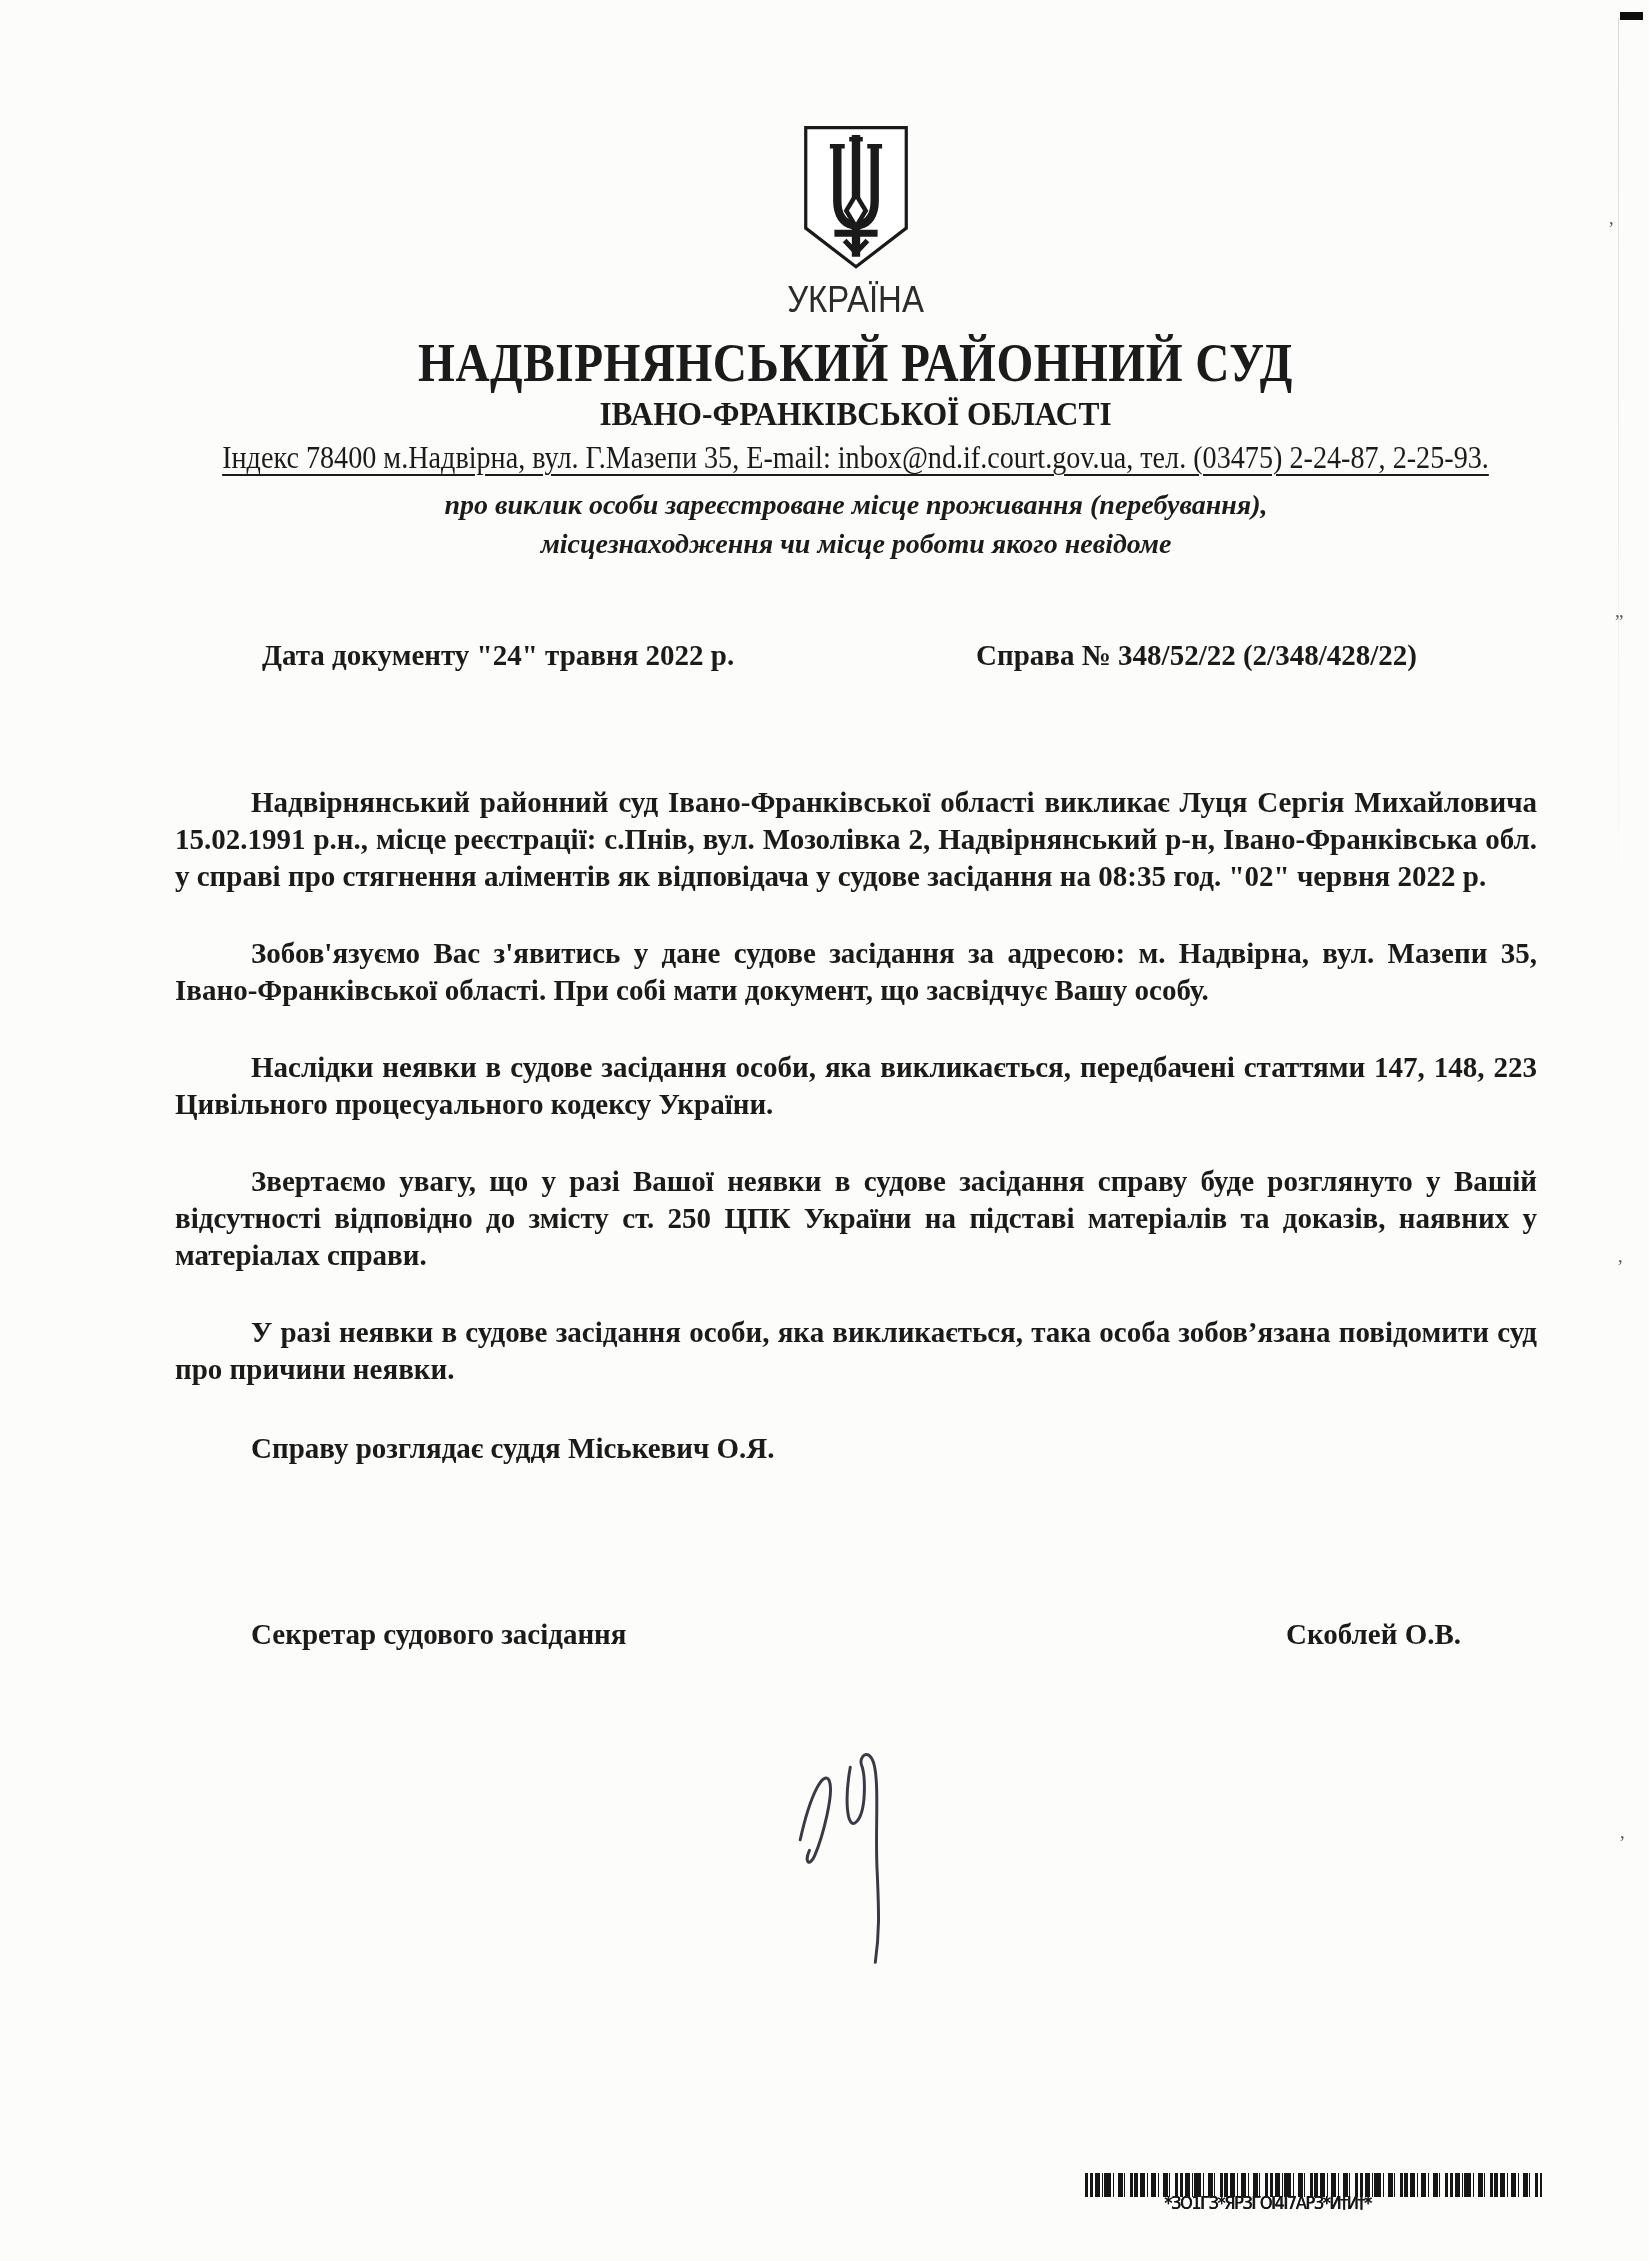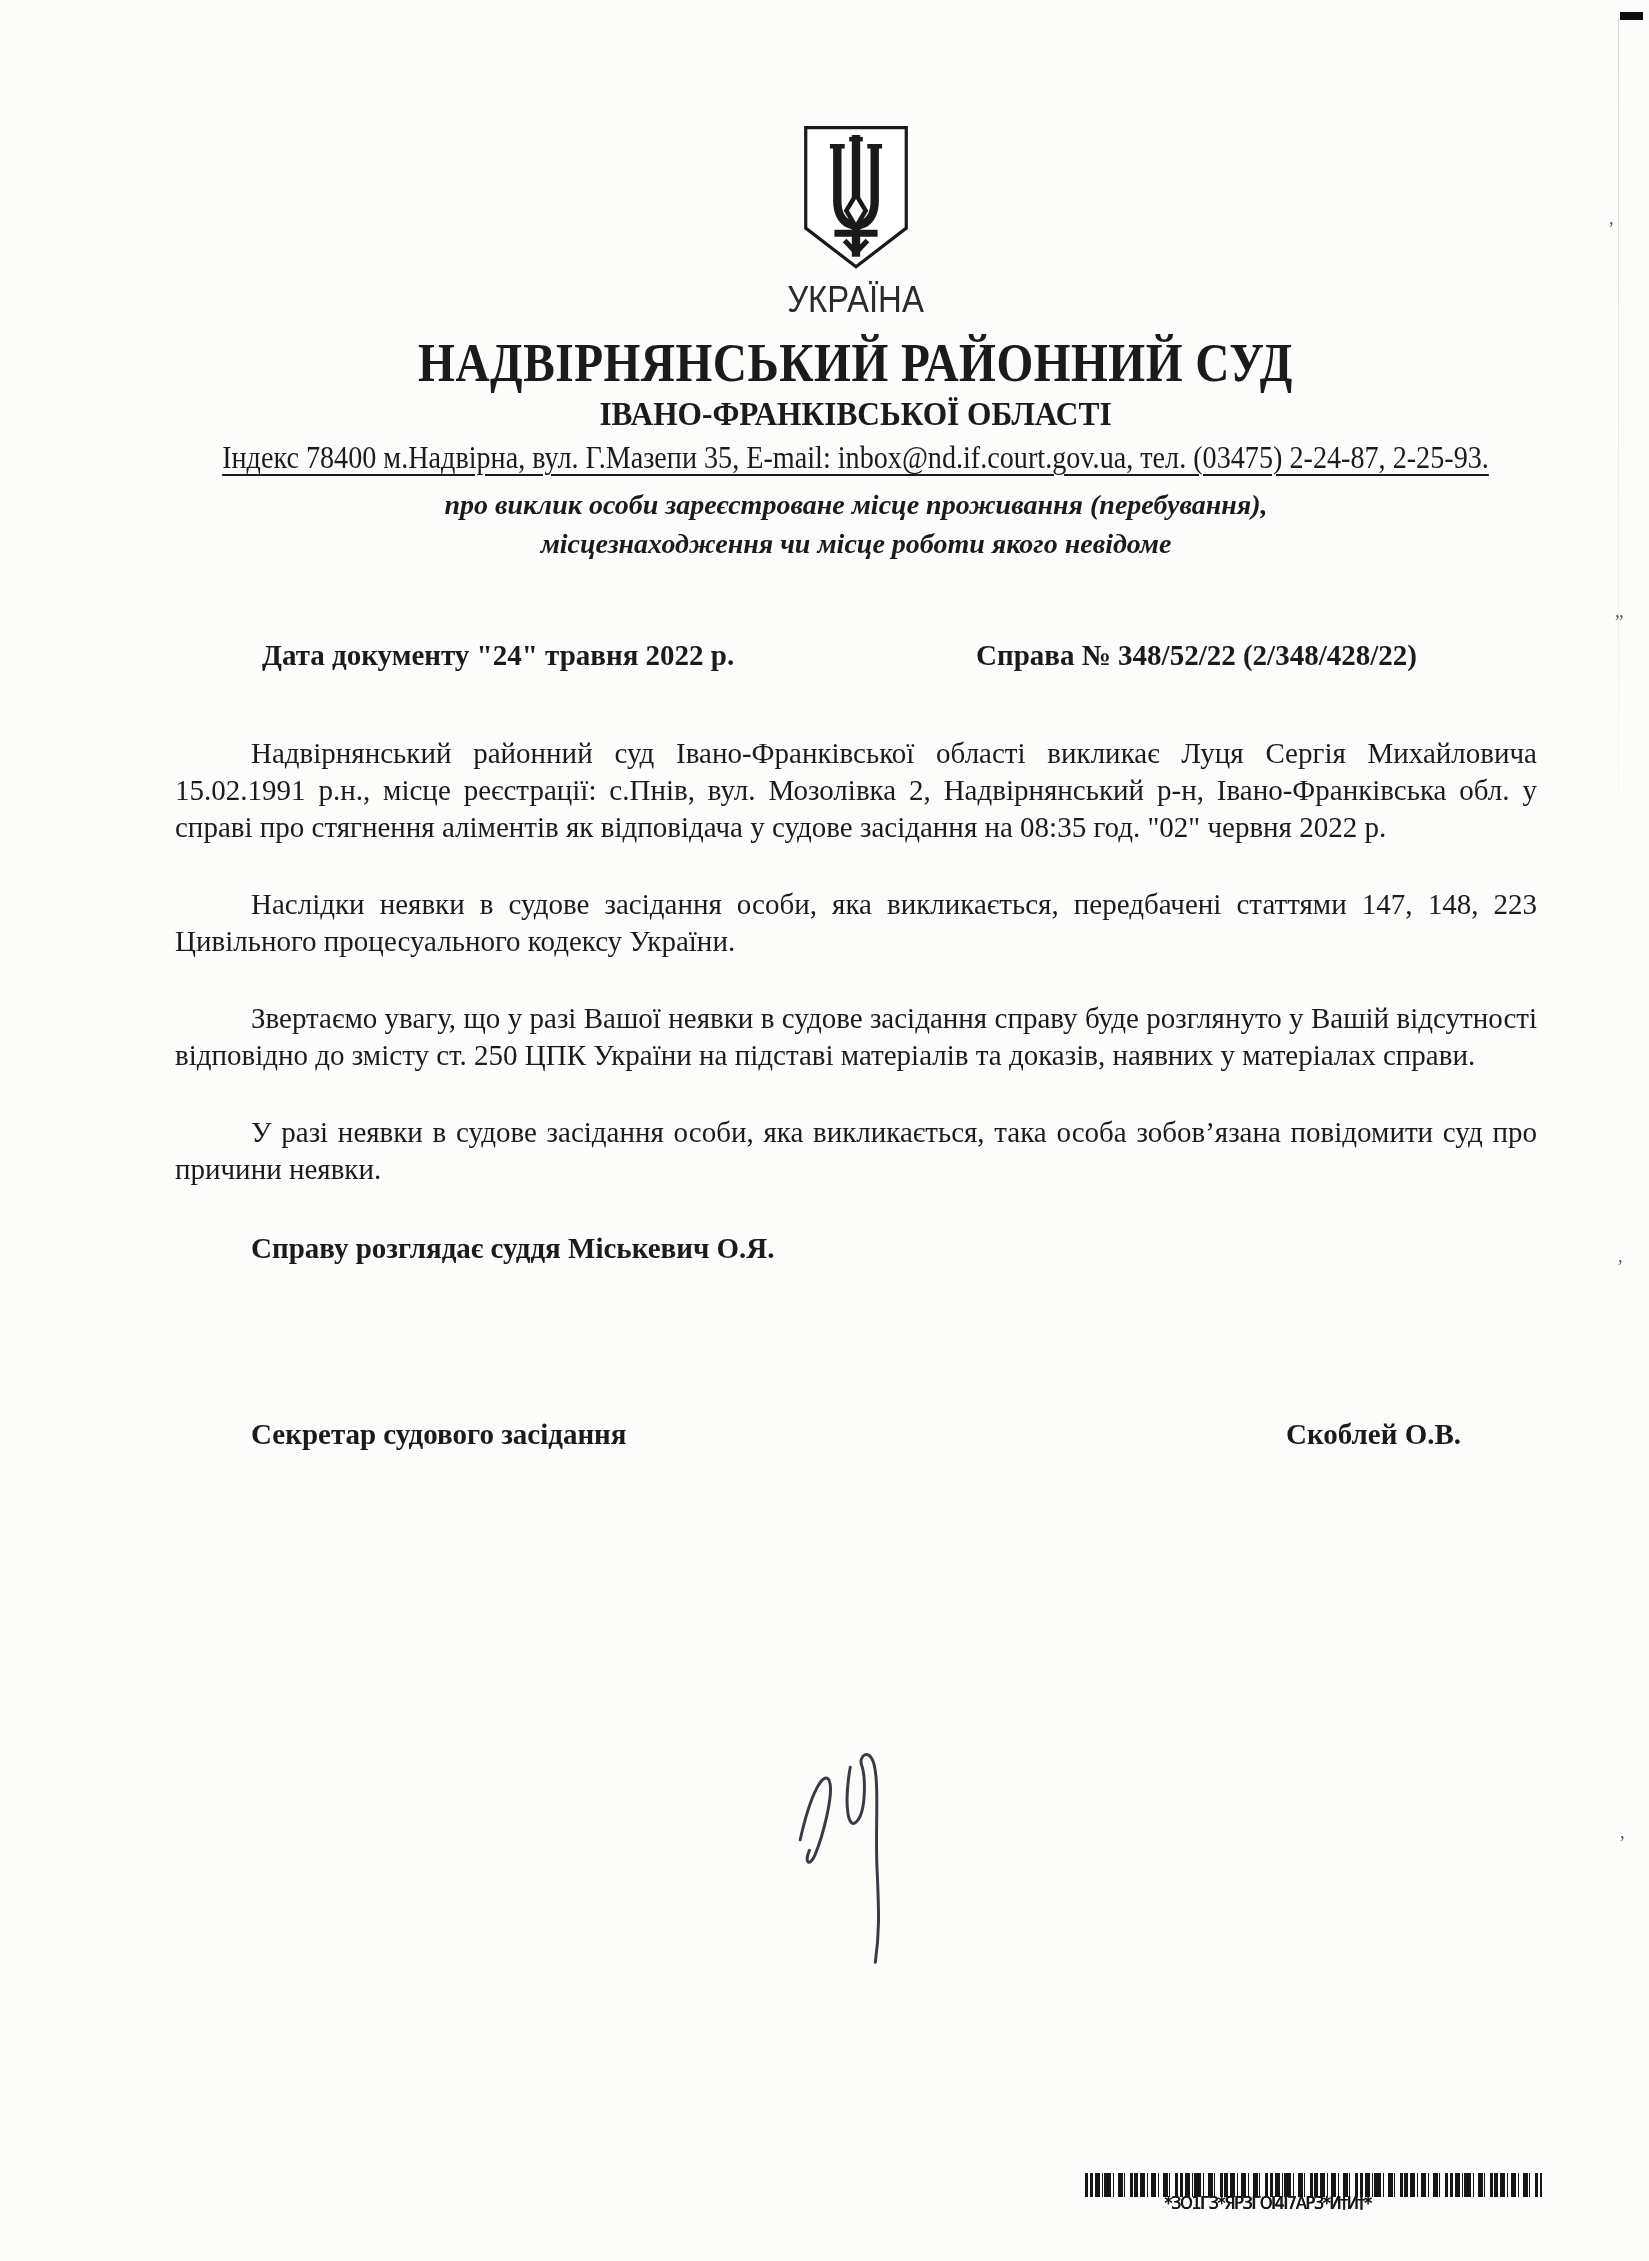--- a/index.html
+++ b/index.html
@@ -52,21 +52,21 @@
     font-weight:bold; font-size:28px; line-height:39px;font-style:italic;
   }
   
   .meta-row{
     display:flex; margin-top:76px; padding-left:87px;
     font-weight:bold; font-size:29px;
   }
   .meta-date{ width:714px; }
   .meta-case{ white-space:nowrap; }
   
-  .body-text{ margin-top:63px; }
+  .body-text{ margin-top:112px;font-weight:bold; }
   .body-text p{
     margin:40px 0 0 0; text-indent:76px;
     font-size:29px; line-height:37px;
     text-align:justify;
   }
   .body-text p:first-child{ margin-top:0; }
   .judge-line{
     margin-top:44px; padding-left:76px;
     font-weight:bold; font-size:29px;
   }
@@ -138,20 +138,21 @@
       <div>місцезнаходження чи місце роботи якого невідоме</div>
     </div>
 
     <div class="meta-row">
       <div class="meta-date">Дата документу "24" травня 2022 р.</div>
       <div class="meta-case">Справа № 348/52/22 (2/348/428/22)</div>
     </div>
 
     <div class="body-text">
       <p>Надвірнянський районний суд Івано-Франківської області викликає Луця Сергія Михайловича 15.02.1991 р.н., місце реєстрації: с.Пнів, вул. Мозолівка 2, Надвірнянський р-н, Івано-Франківська обл. у справі про стягнення аліментів як відповідача у судове засідання  на 08:35 год. "02" червня 2022 р.</p>
+      <p>Зобов'язуємо Вас з'явитись у дане судове засідання за адресою: м. Надвірна, вул. Мазепи 35, Івано-Франківської області. При собі мати документ, що засвідчує Вашу особу.</p>
       <p>Наслідки неявки в судове засідання особи, яка викликається, передбачені статтями 147, 148, 223 Цивільного процесуального кодексу України.</p>
       <p>Звертаємо увагу, що у разі Вашої неявки в судове засідання справу буде розглянуто у Вашій відсутності відповідно до змісту ст. 250 ЦПК України на підставі матеріалів та доказів, наявних у матеріалах справи.</p>
       <p>У разі неявки в судове засідання особи, яка викликається, така особа зобов’язана повідомити суд про причини неявки.</p>
     </div>
     <div class="judge-line">Справу розглядає суддя Міськевич О.Я.</div>
 
     <div class="sig-row">
       <span class="sig-role">Секретар судового засідання</span>
       <span class="sig-name">Скоблей О.В.</span>
     </div>

